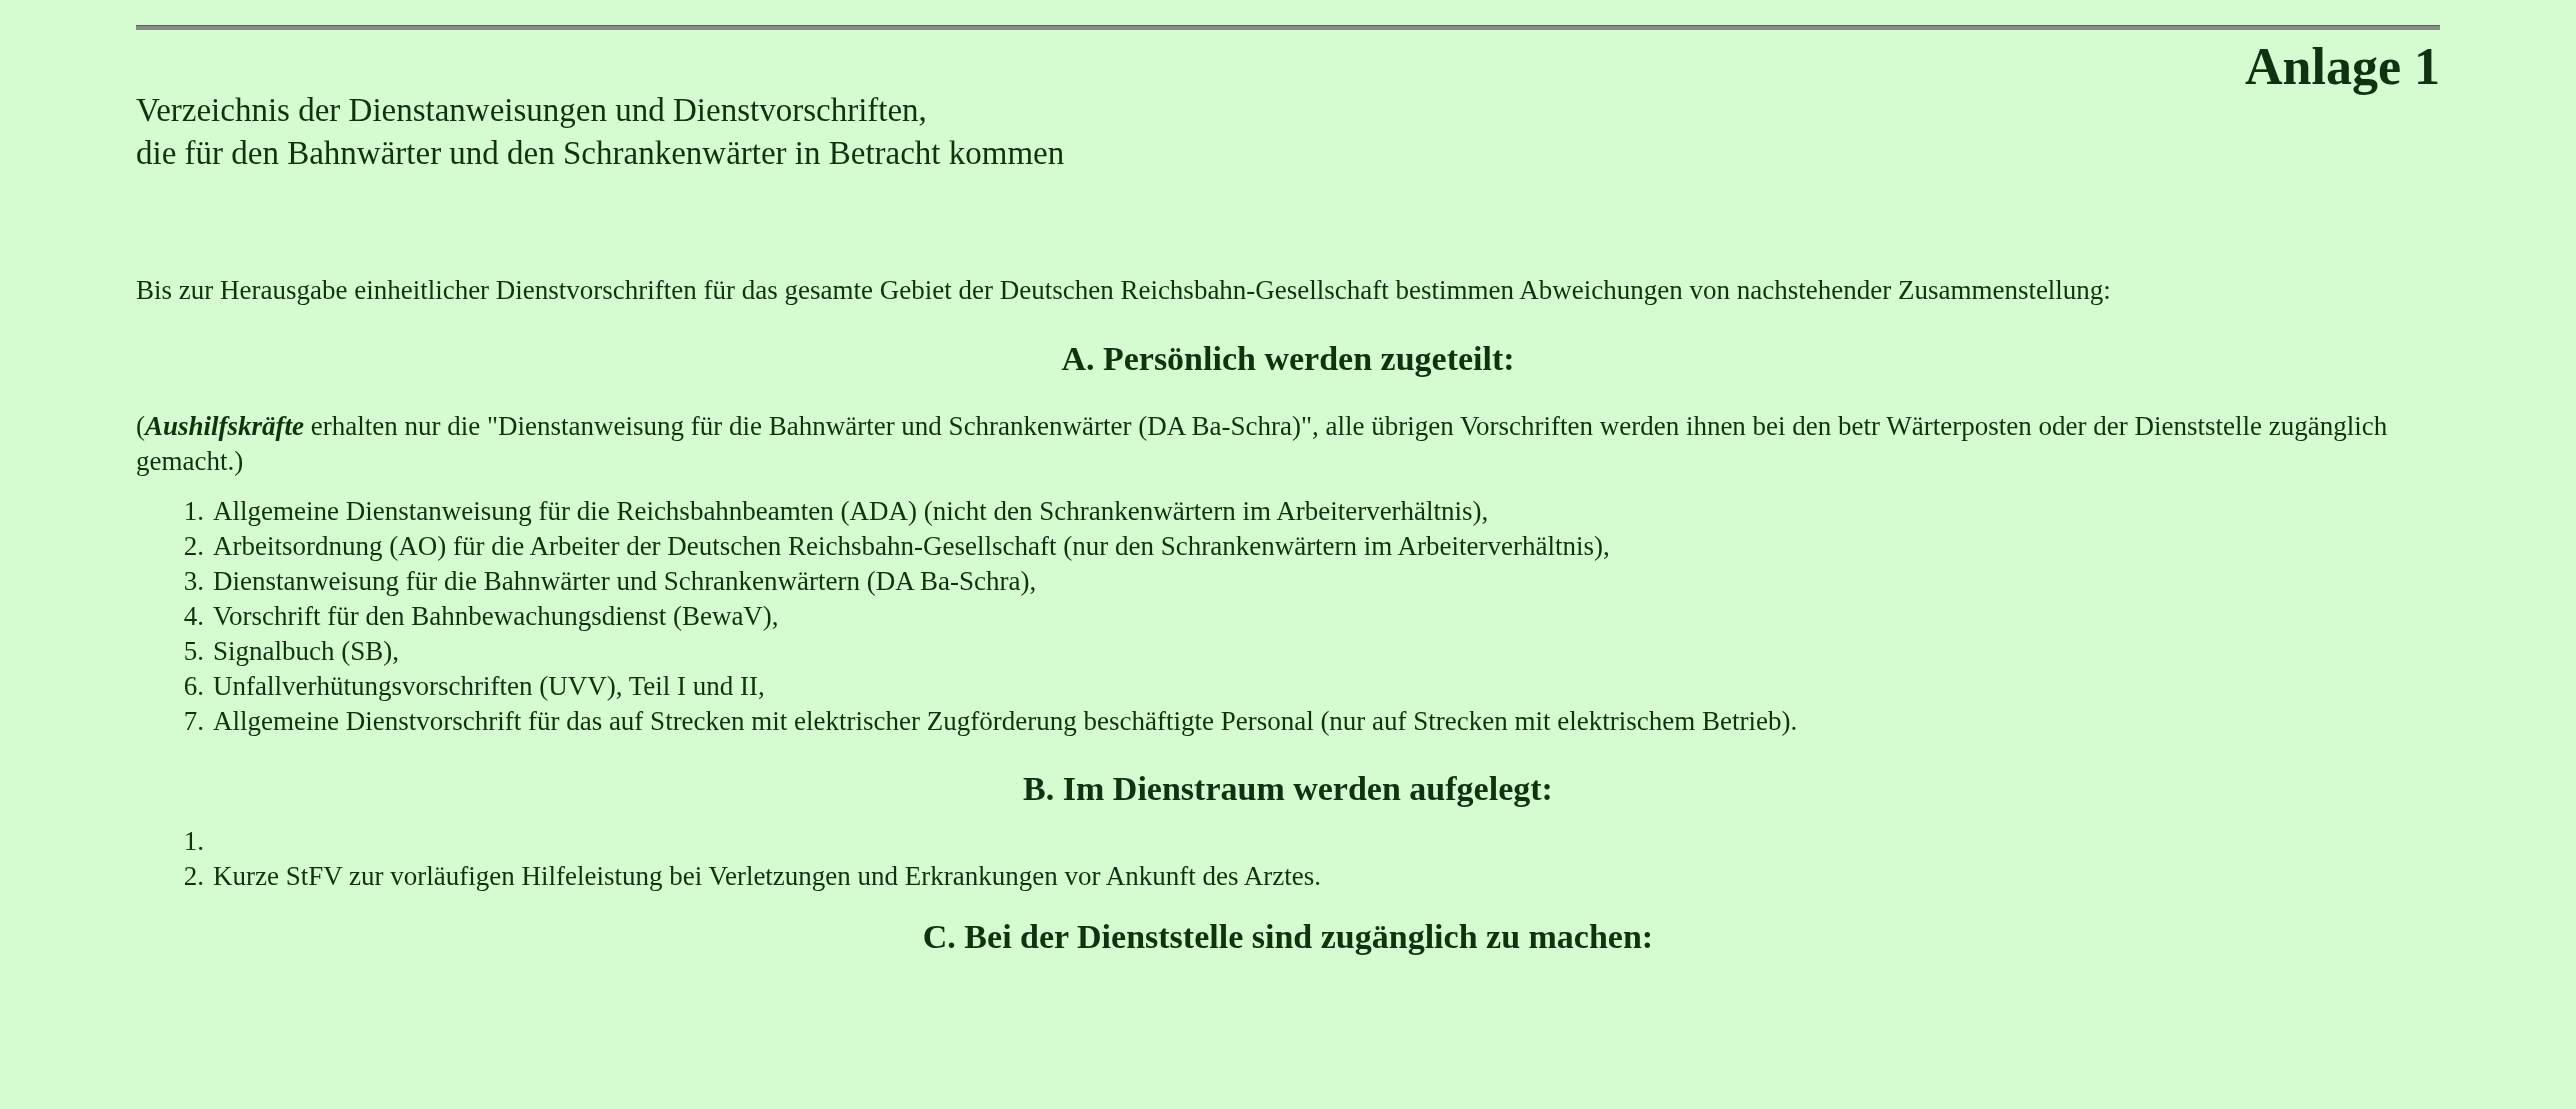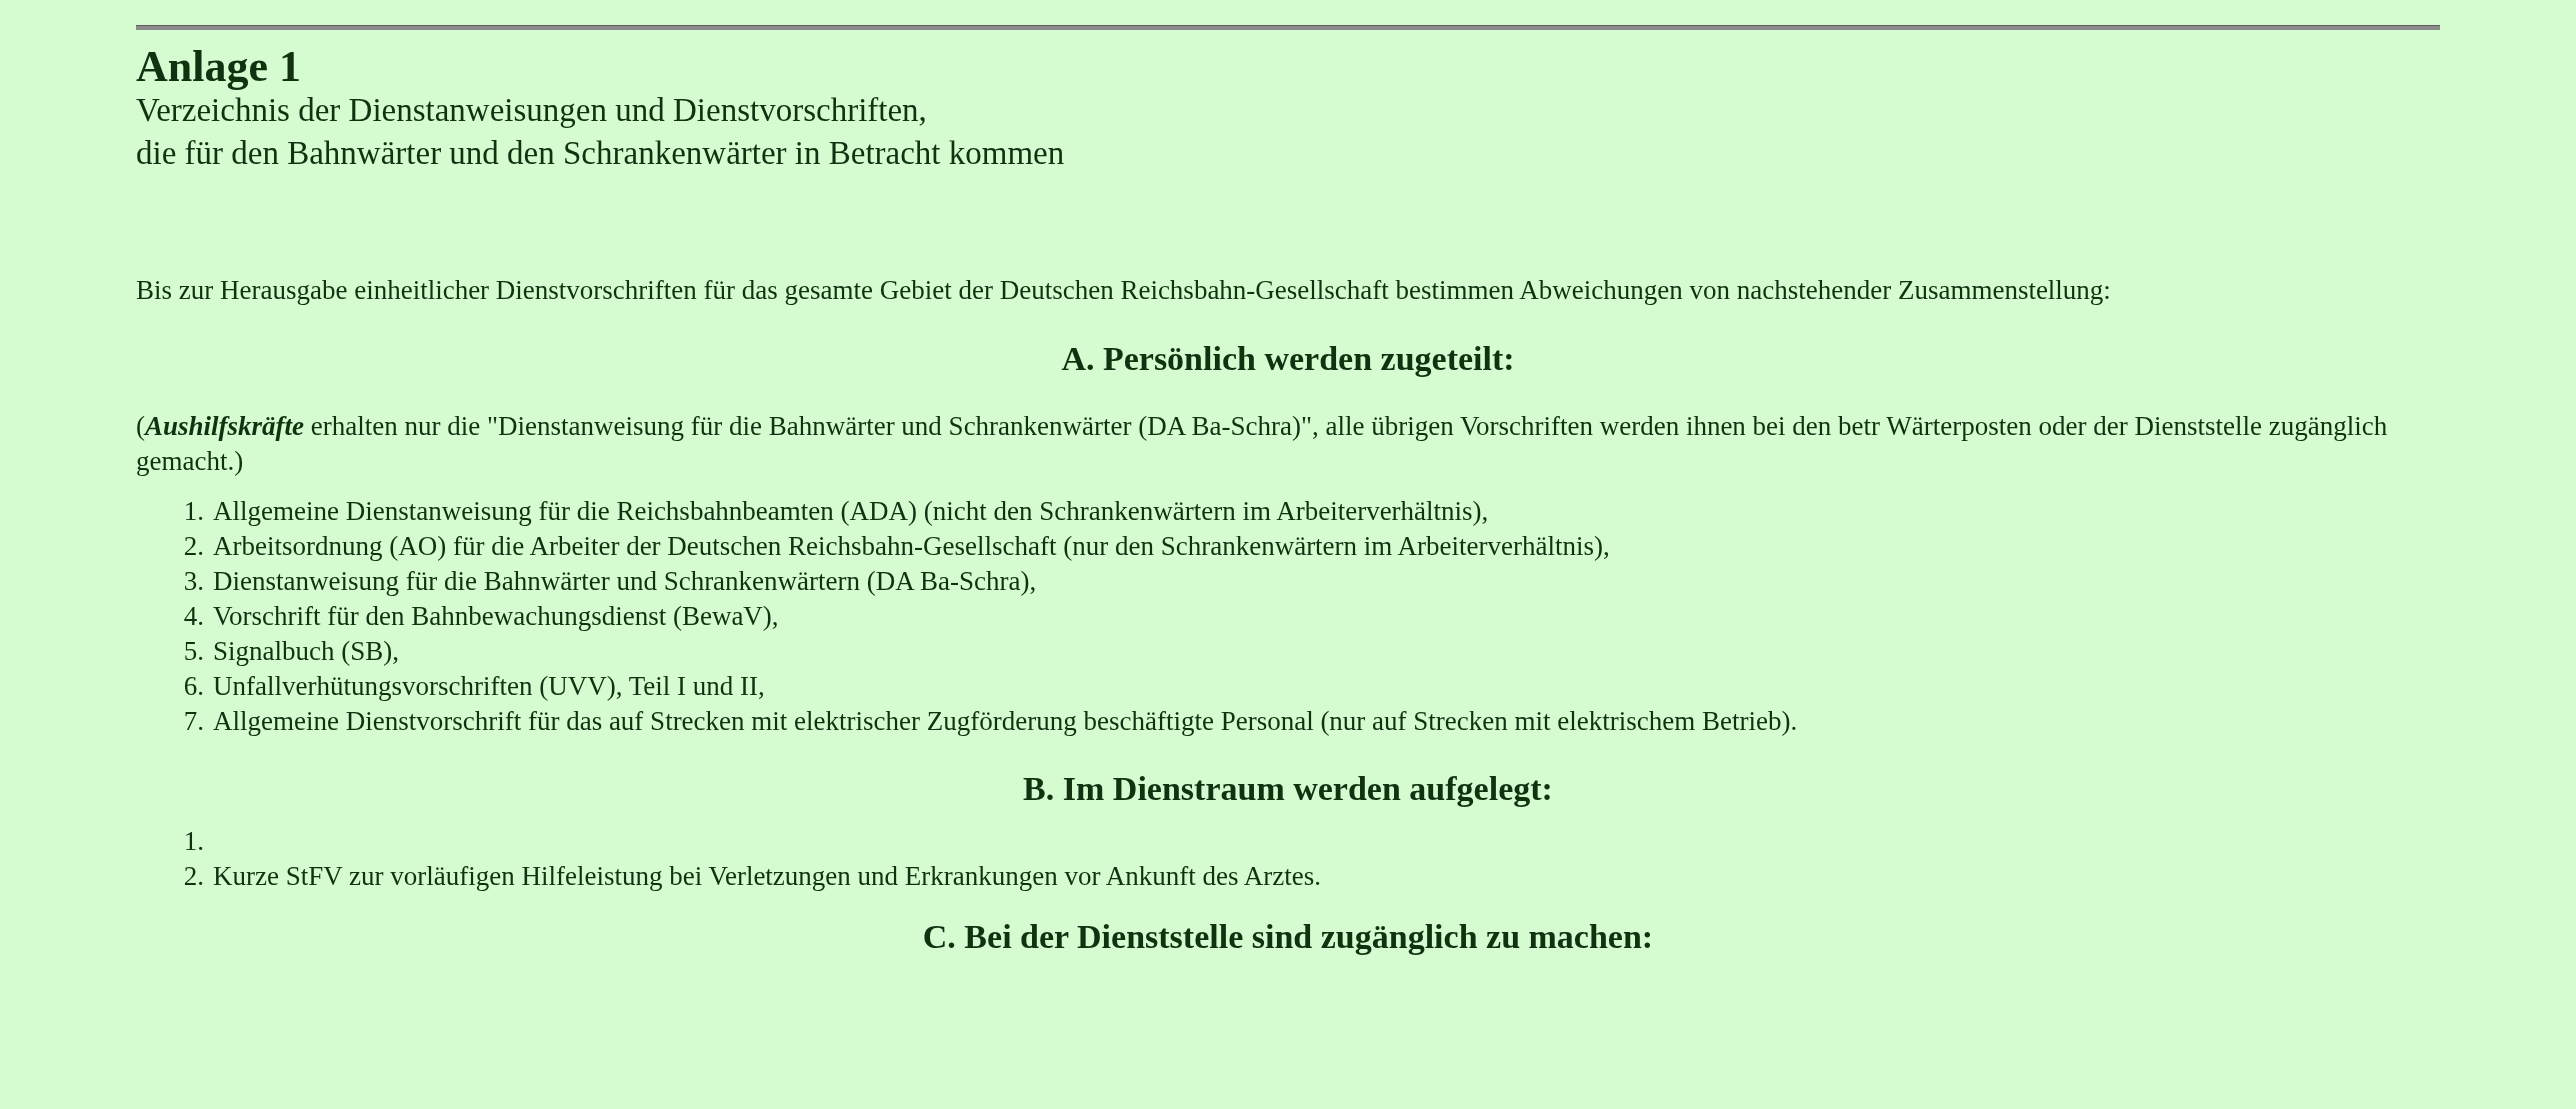--- a/index.html
+++ b/index.html
@@ -20,24 +20,24 @@
     margin: 0 136px;
   }
   .rule {
     margin-top: 25.4px;
     height: 3.6px;
     background: #8b8b8b;
     border-top: 1.8px solid #5f5f5f;
   }
   .title {
     margin: 14.5px 0 0;
-    font-size: 44px;
+    font-size: 52px;
     line-height: 45px;
     font-weight: bold;
-    text-align: left;
+    text-align: right;
   }
   .subtitle {
     margin: 0;
     font-size: 33px;
     line-height: 43px;
     text-align: left;
   }
   .subtitle span { display: block; }
   .intro {
     margin: 98px 0 0;

